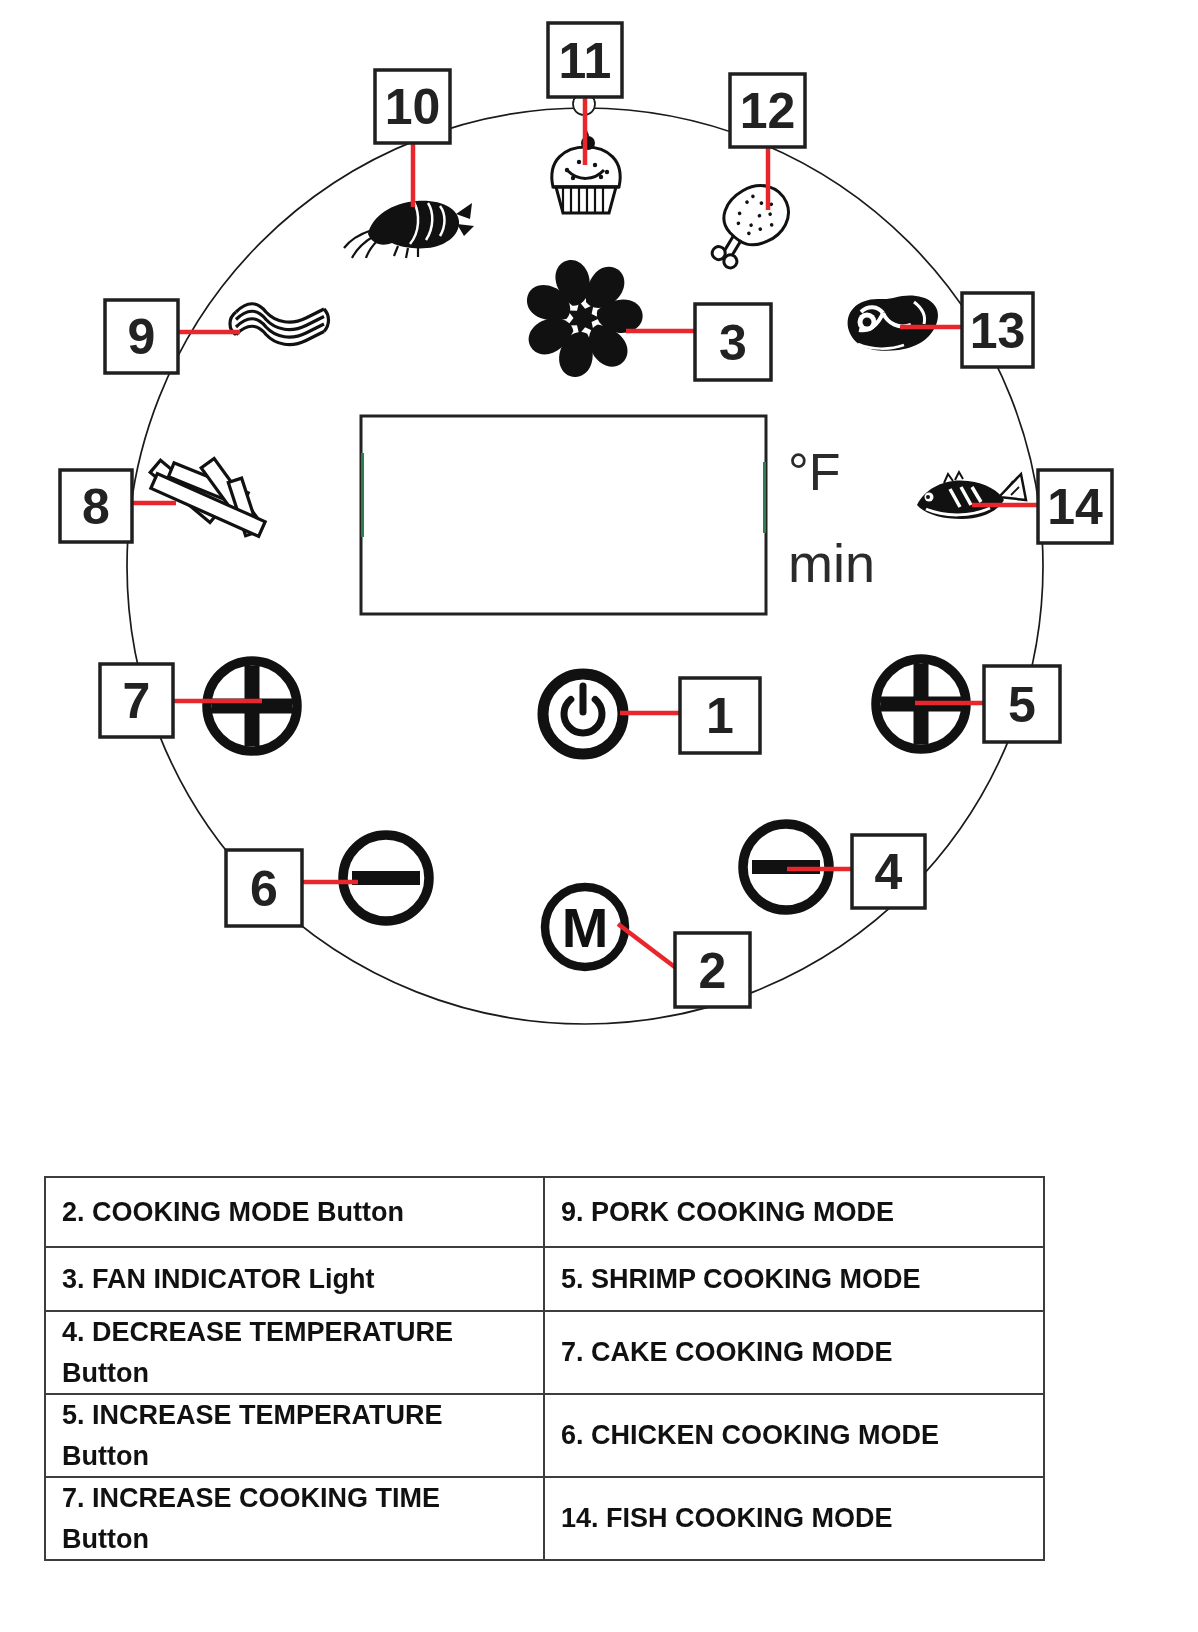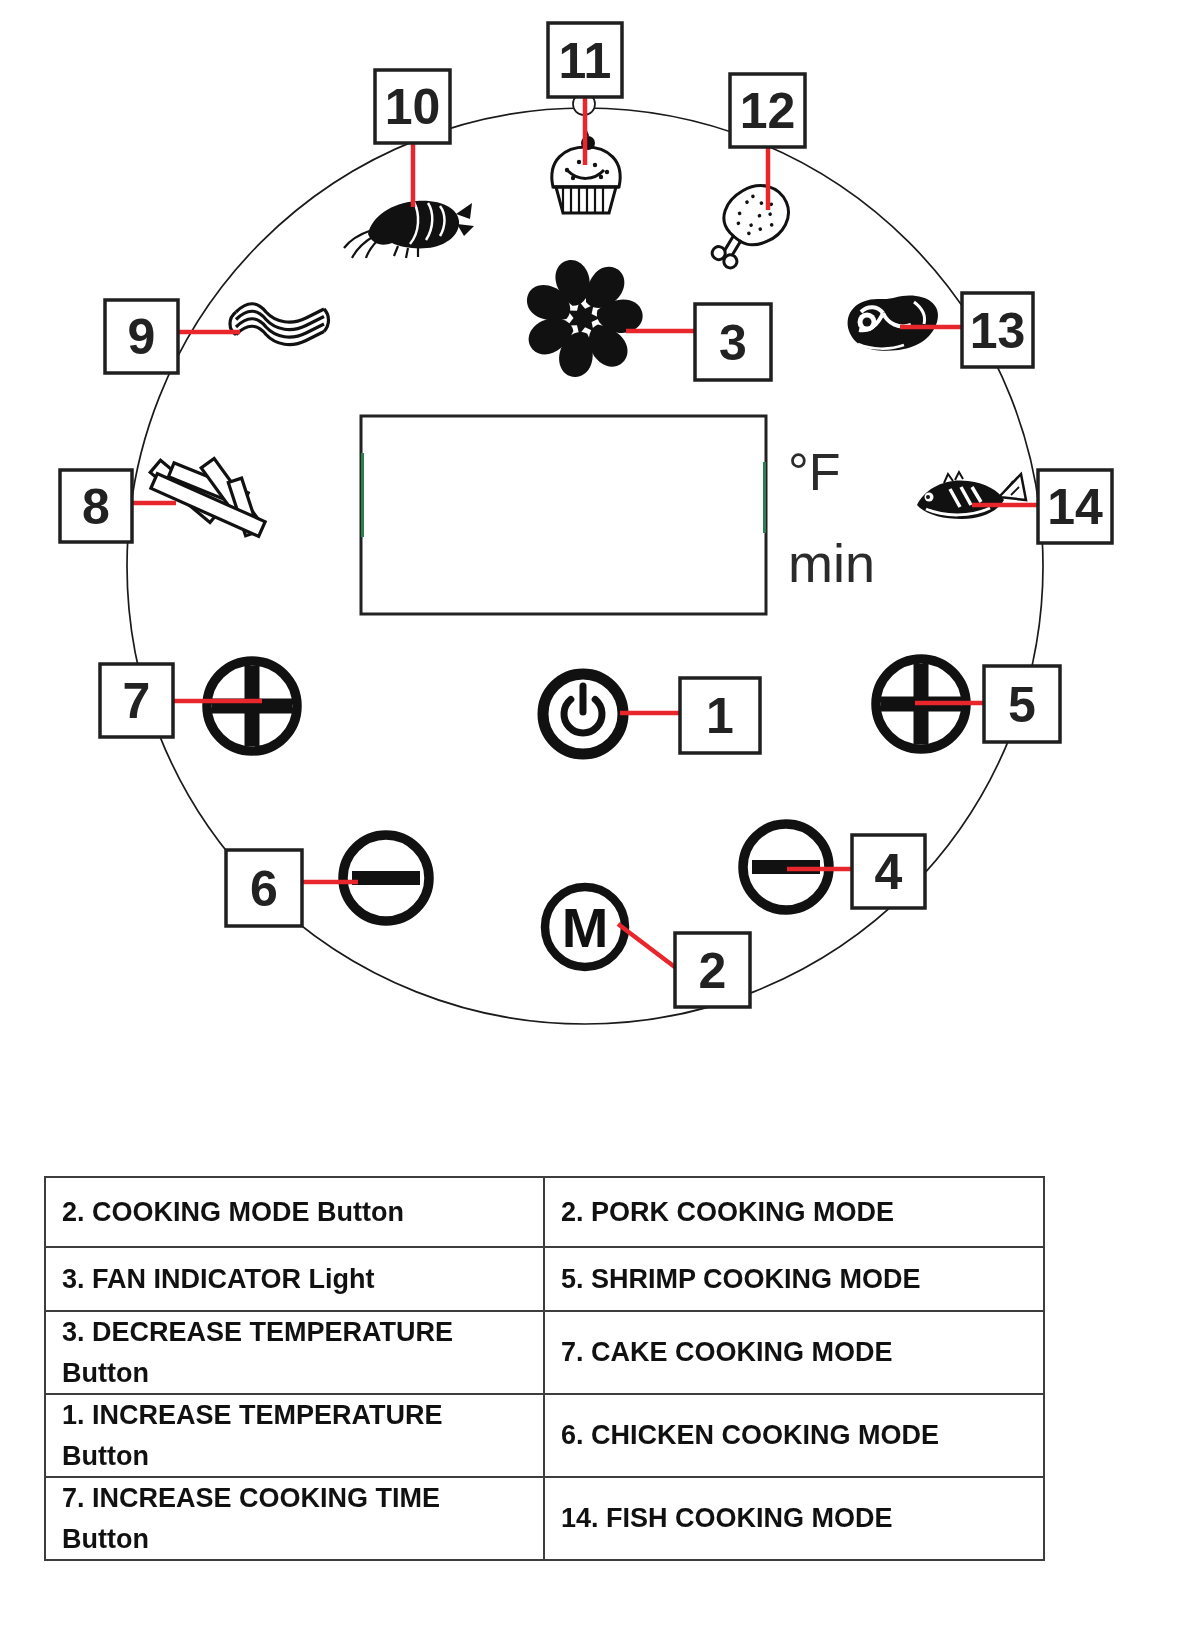--- a/index.html
+++ b/index.html
@@ -247,33 +247,33 @@
 </svg>
 
 <table class="legend">
   <colgroup>
       <col class="c1">
       <col class="c2">
     </colgroup>
   <tbody>
   <tr>
     <td>2. COOKING MODE Button</td>
-    <td>2. PORK COOKING MODE</td>
+    <td>9. PORK COOKING MODE</td>
   </tr>
   <tr>
     <td>3. FAN INDICATOR Light</td>
     <td>5. SHRIMP COOKING MODE</td>
   </tr>
   <tr>
-    <td>3. DECREASE TEMPERATURE
+    <td>4. DECREASE TEMPERATURE
 Button</td>
     <td>7. CAKE COOKING MODE</td>
   </tr>
   <tr>
-    <td>1. INCREASE TEMPERATURE Button</td>
+    <td>5. INCREASE TEMPERATURE Button</td>
     <td>6. CHICKEN COOKING MODE</td>
   </tr>
   <tr>
     <td>7. INCREASE COOKING TIME Button</td>
     <td>14. FISH COOKING MODE</td>
   </tr>
 </tbody>
   </table>
 
 </body></html>

